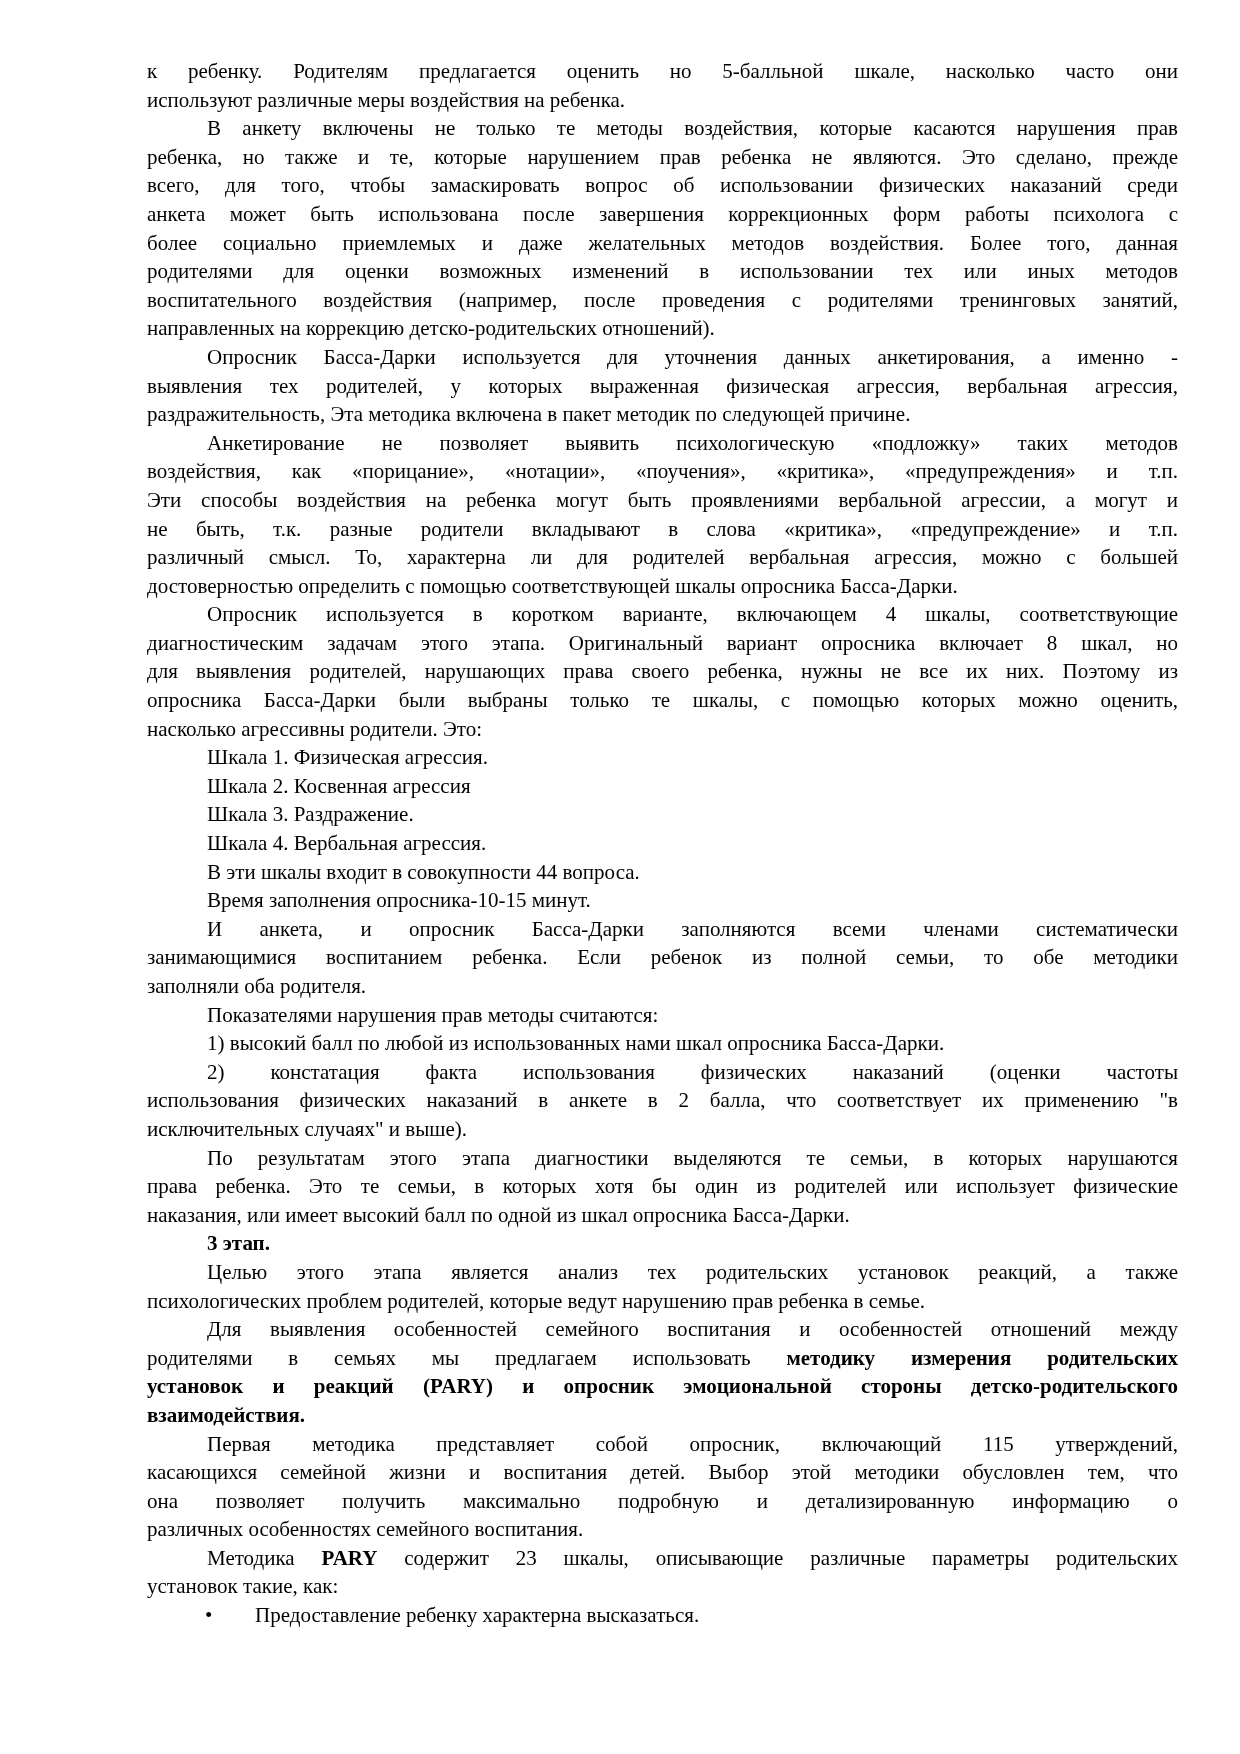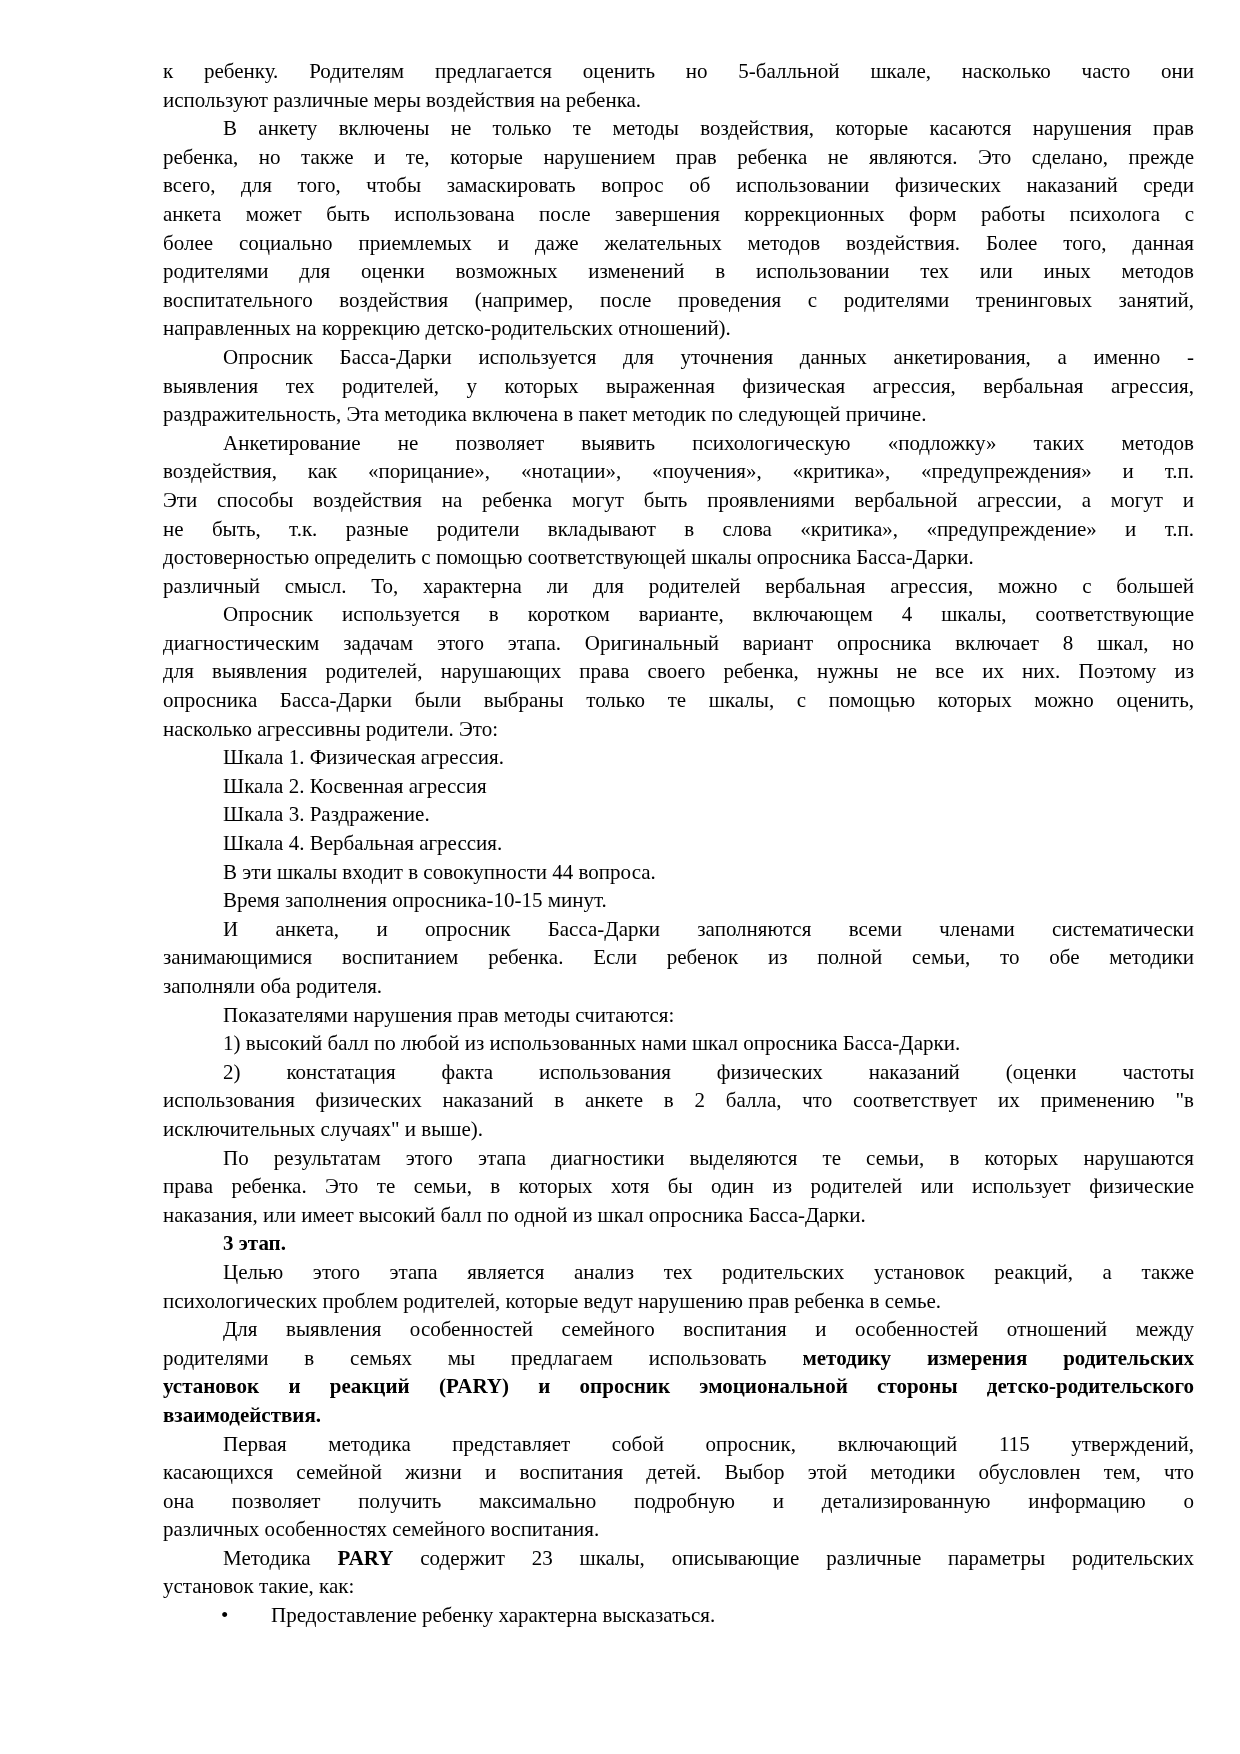--- a/index.html
+++ b/index.html
@@ -1,20 +1,20 @@
 <!DOCTYPE html>
 <html><head>
 <meta charset="utf-8">
 <style>
   html, body { margin: 0; padding: 0; background: #ffffff; }
   body { width: 1240px; height: 1754px; position: relative; overflow: hidden; }
   .page {
     position: absolute; left: 147px; top: 57px; width: 1031px;
     font-family: "Liberation Serif", "DejaVu Serif", serif;
-    font-size: 21px; line-height: 28.6px; color: #000000; margin-left: 16px;
+    font-size: 21px; line-height: 28.6px; color: #000000;
   }
   .line { display: block; height: 28.6px; white-space: nowrap; overflow: visible; text-align: justify; text-align-last: justify; }
   .line.last { text-align-last: left; }
   .line.indent { padding-left: 60px; }
   .line.list-indent { padding-left: 60px; text-align-last: left; }
   .b { font-weight: bold; }
   .bullet-line { position: relative; padding-left: 108px; text-align-last: left; }
   .bullet-line .bullet { position: absolute; left: 58px; top: 0; }
   .jl { display: block; width: 100%; white-space: normal; text-align: justify; text-align-last: justify; }
   .line.last .jl, .line.list-indent .jl, .bullet-line .jl { text-align-last: left; }
@@ -74,25 +74,25 @@
       </div>
       <div class="line">
         <span class="jl"><span>воздействия, как «порицание», «нотации», «поучения», «критика», «предупреждения» и т.п.</span></span>
       </div>
       <div class="line">
         <span class="jl"><span>Эти способы воздействия на ребенка могут быть проявлениями вербальной агрессии, а могут и</span></span>
       </div>
       <div class="line">
         <span class="jl"><span>не быть, т.к. разные родители вкладывают в слова «критика», «предупреждение» и т.п.</span></span>
       </div>
+      <div class="line">
+        <span class="jl"><span>различный смысл. То, характерна ли для родителей вербальная агрессия, можно с большей</span></span>
+      </div>
       <div class="line last">
         <span class="jl"><span>достоверностью определить с помощью соответствующей шкалы опросника Басса-Дарки.</span></span>
-      </div>
-      <div class="line">
-        <span class="jl"><span>различный смысл. То, характерна ли для родителей вербальная агрессия, можно с большей</span></span>
       </div>
     </div>
     <div>
       <div class="line indent">
         <span class="jl"><span>Опросник используется в коротком варианте, включающем 4 шкалы, соответствующие</span></span>
       </div>
       <div class="line">
         <span class="jl"><span>диагностическим задачам этого этапа. Оригинальный вариант опросника включает 8 шкал, но</span></span>
       </div>
       <div class="line">

